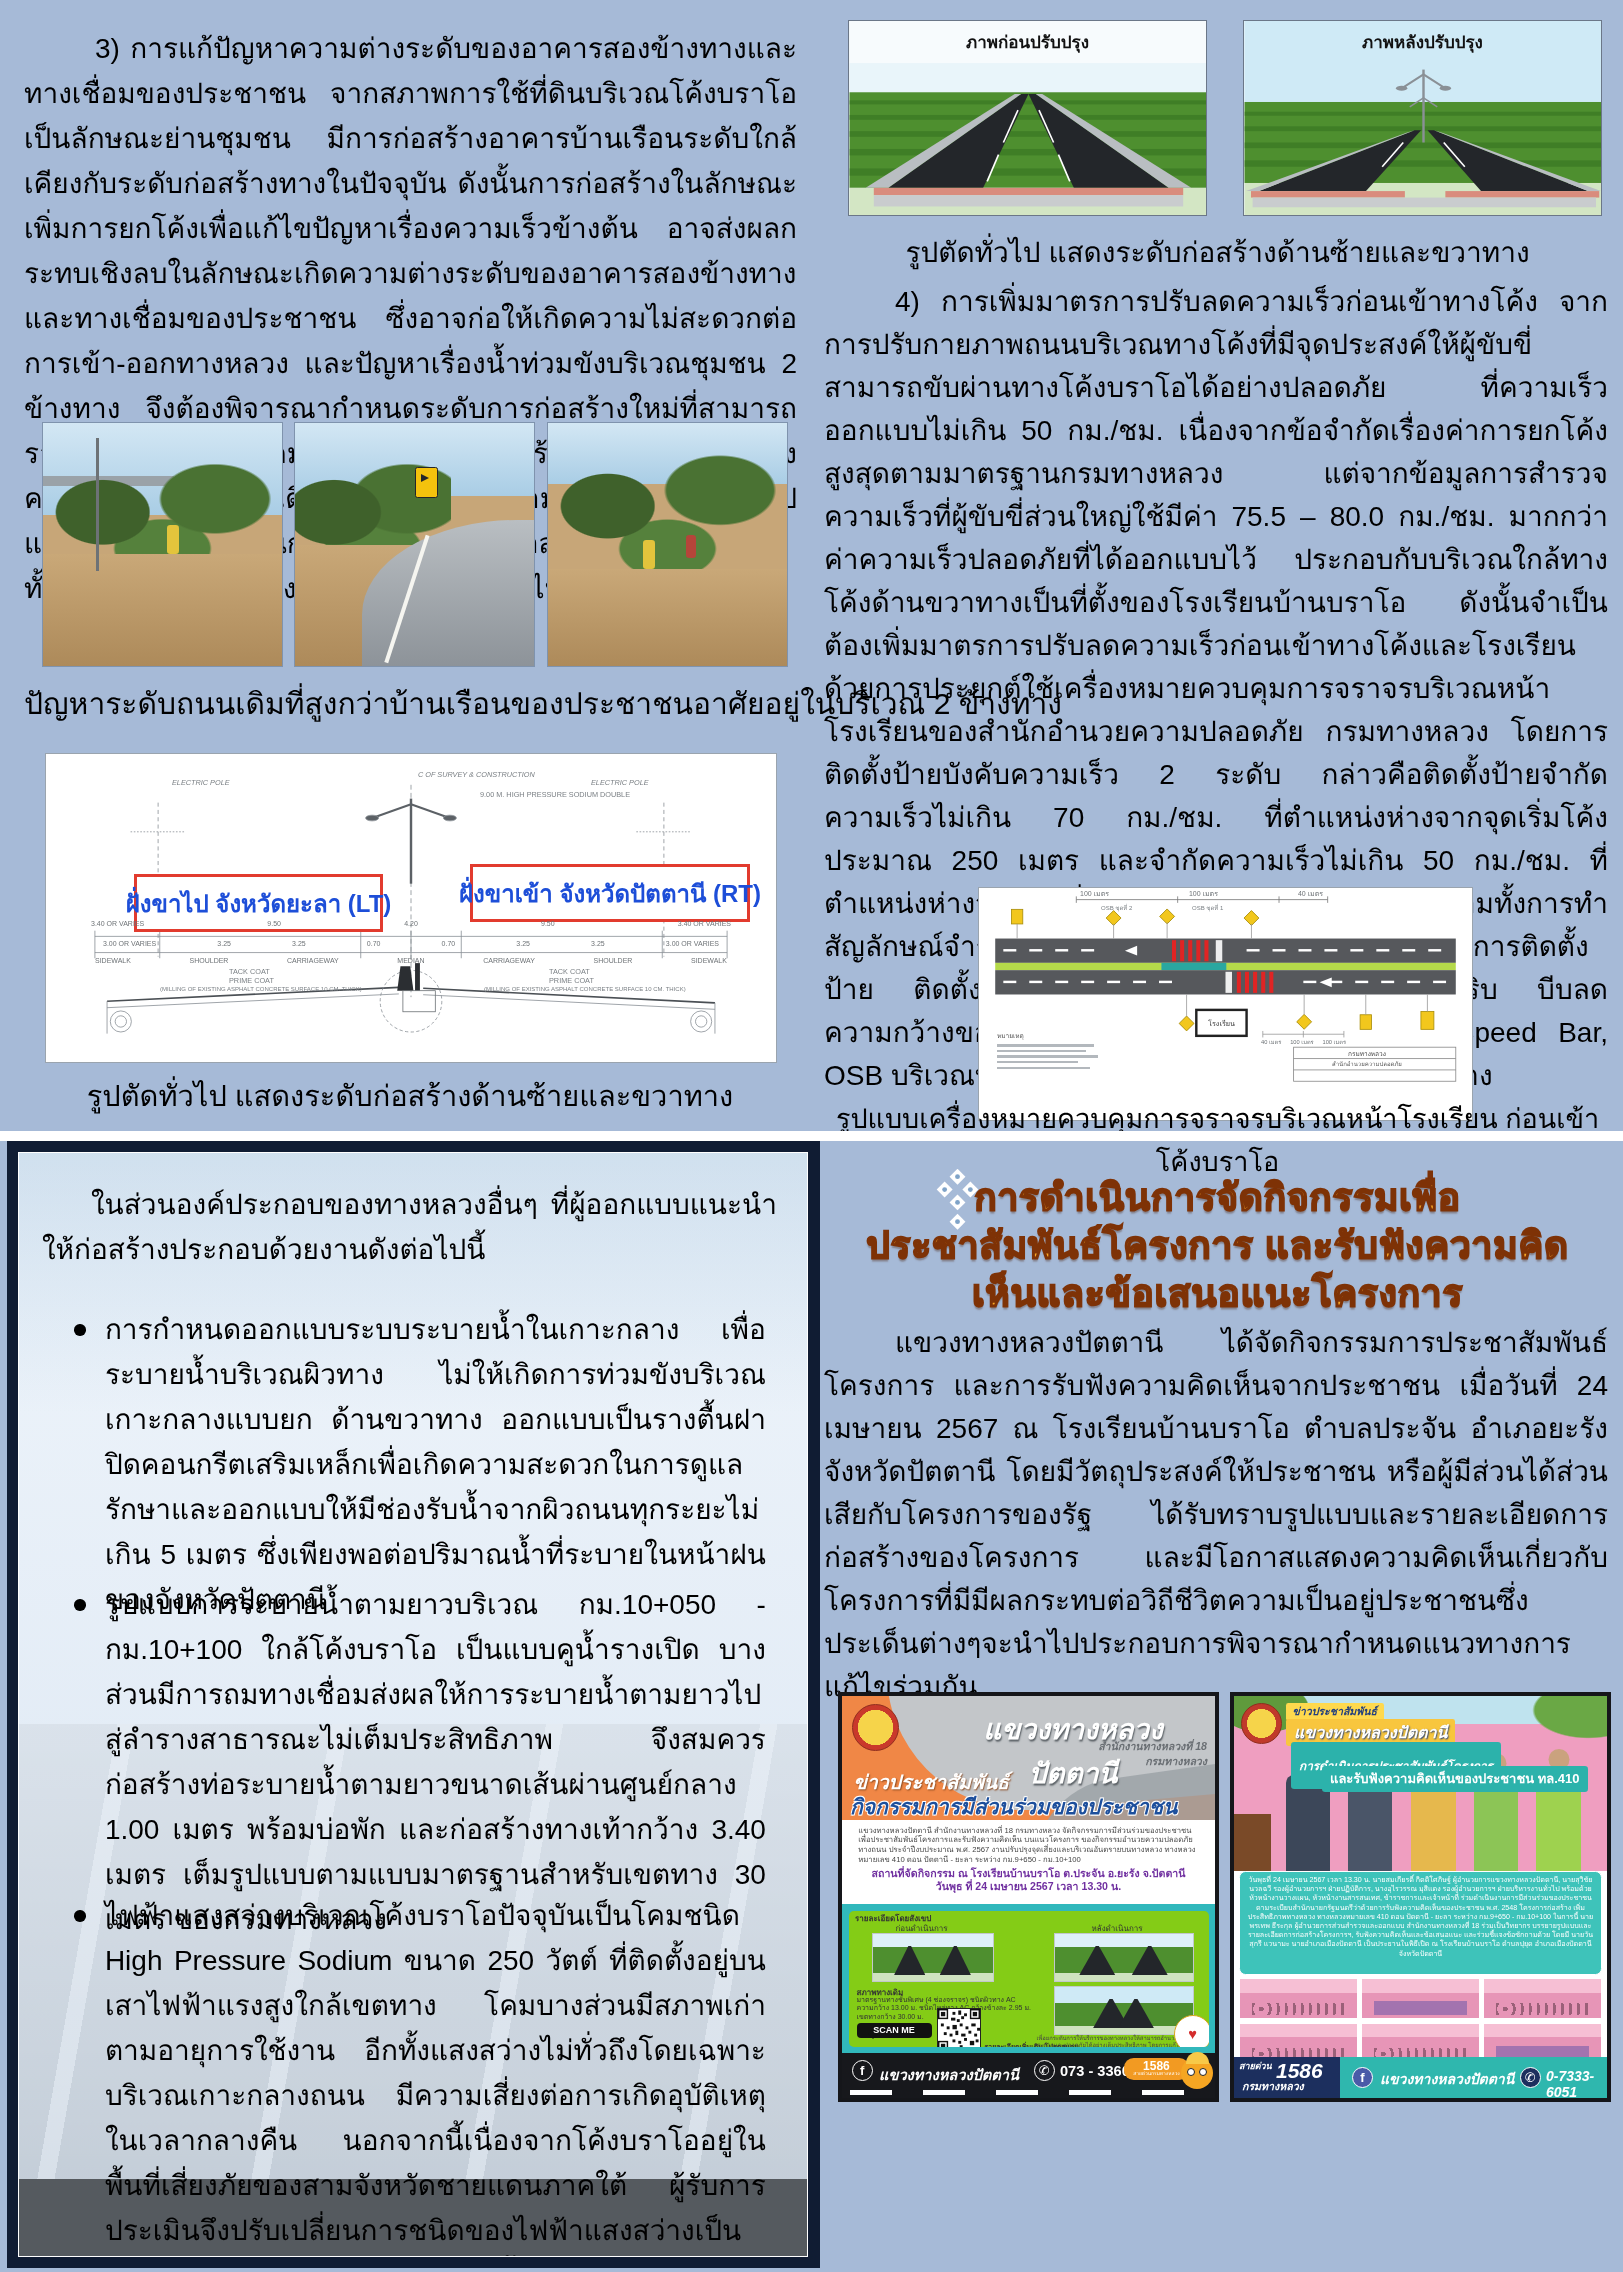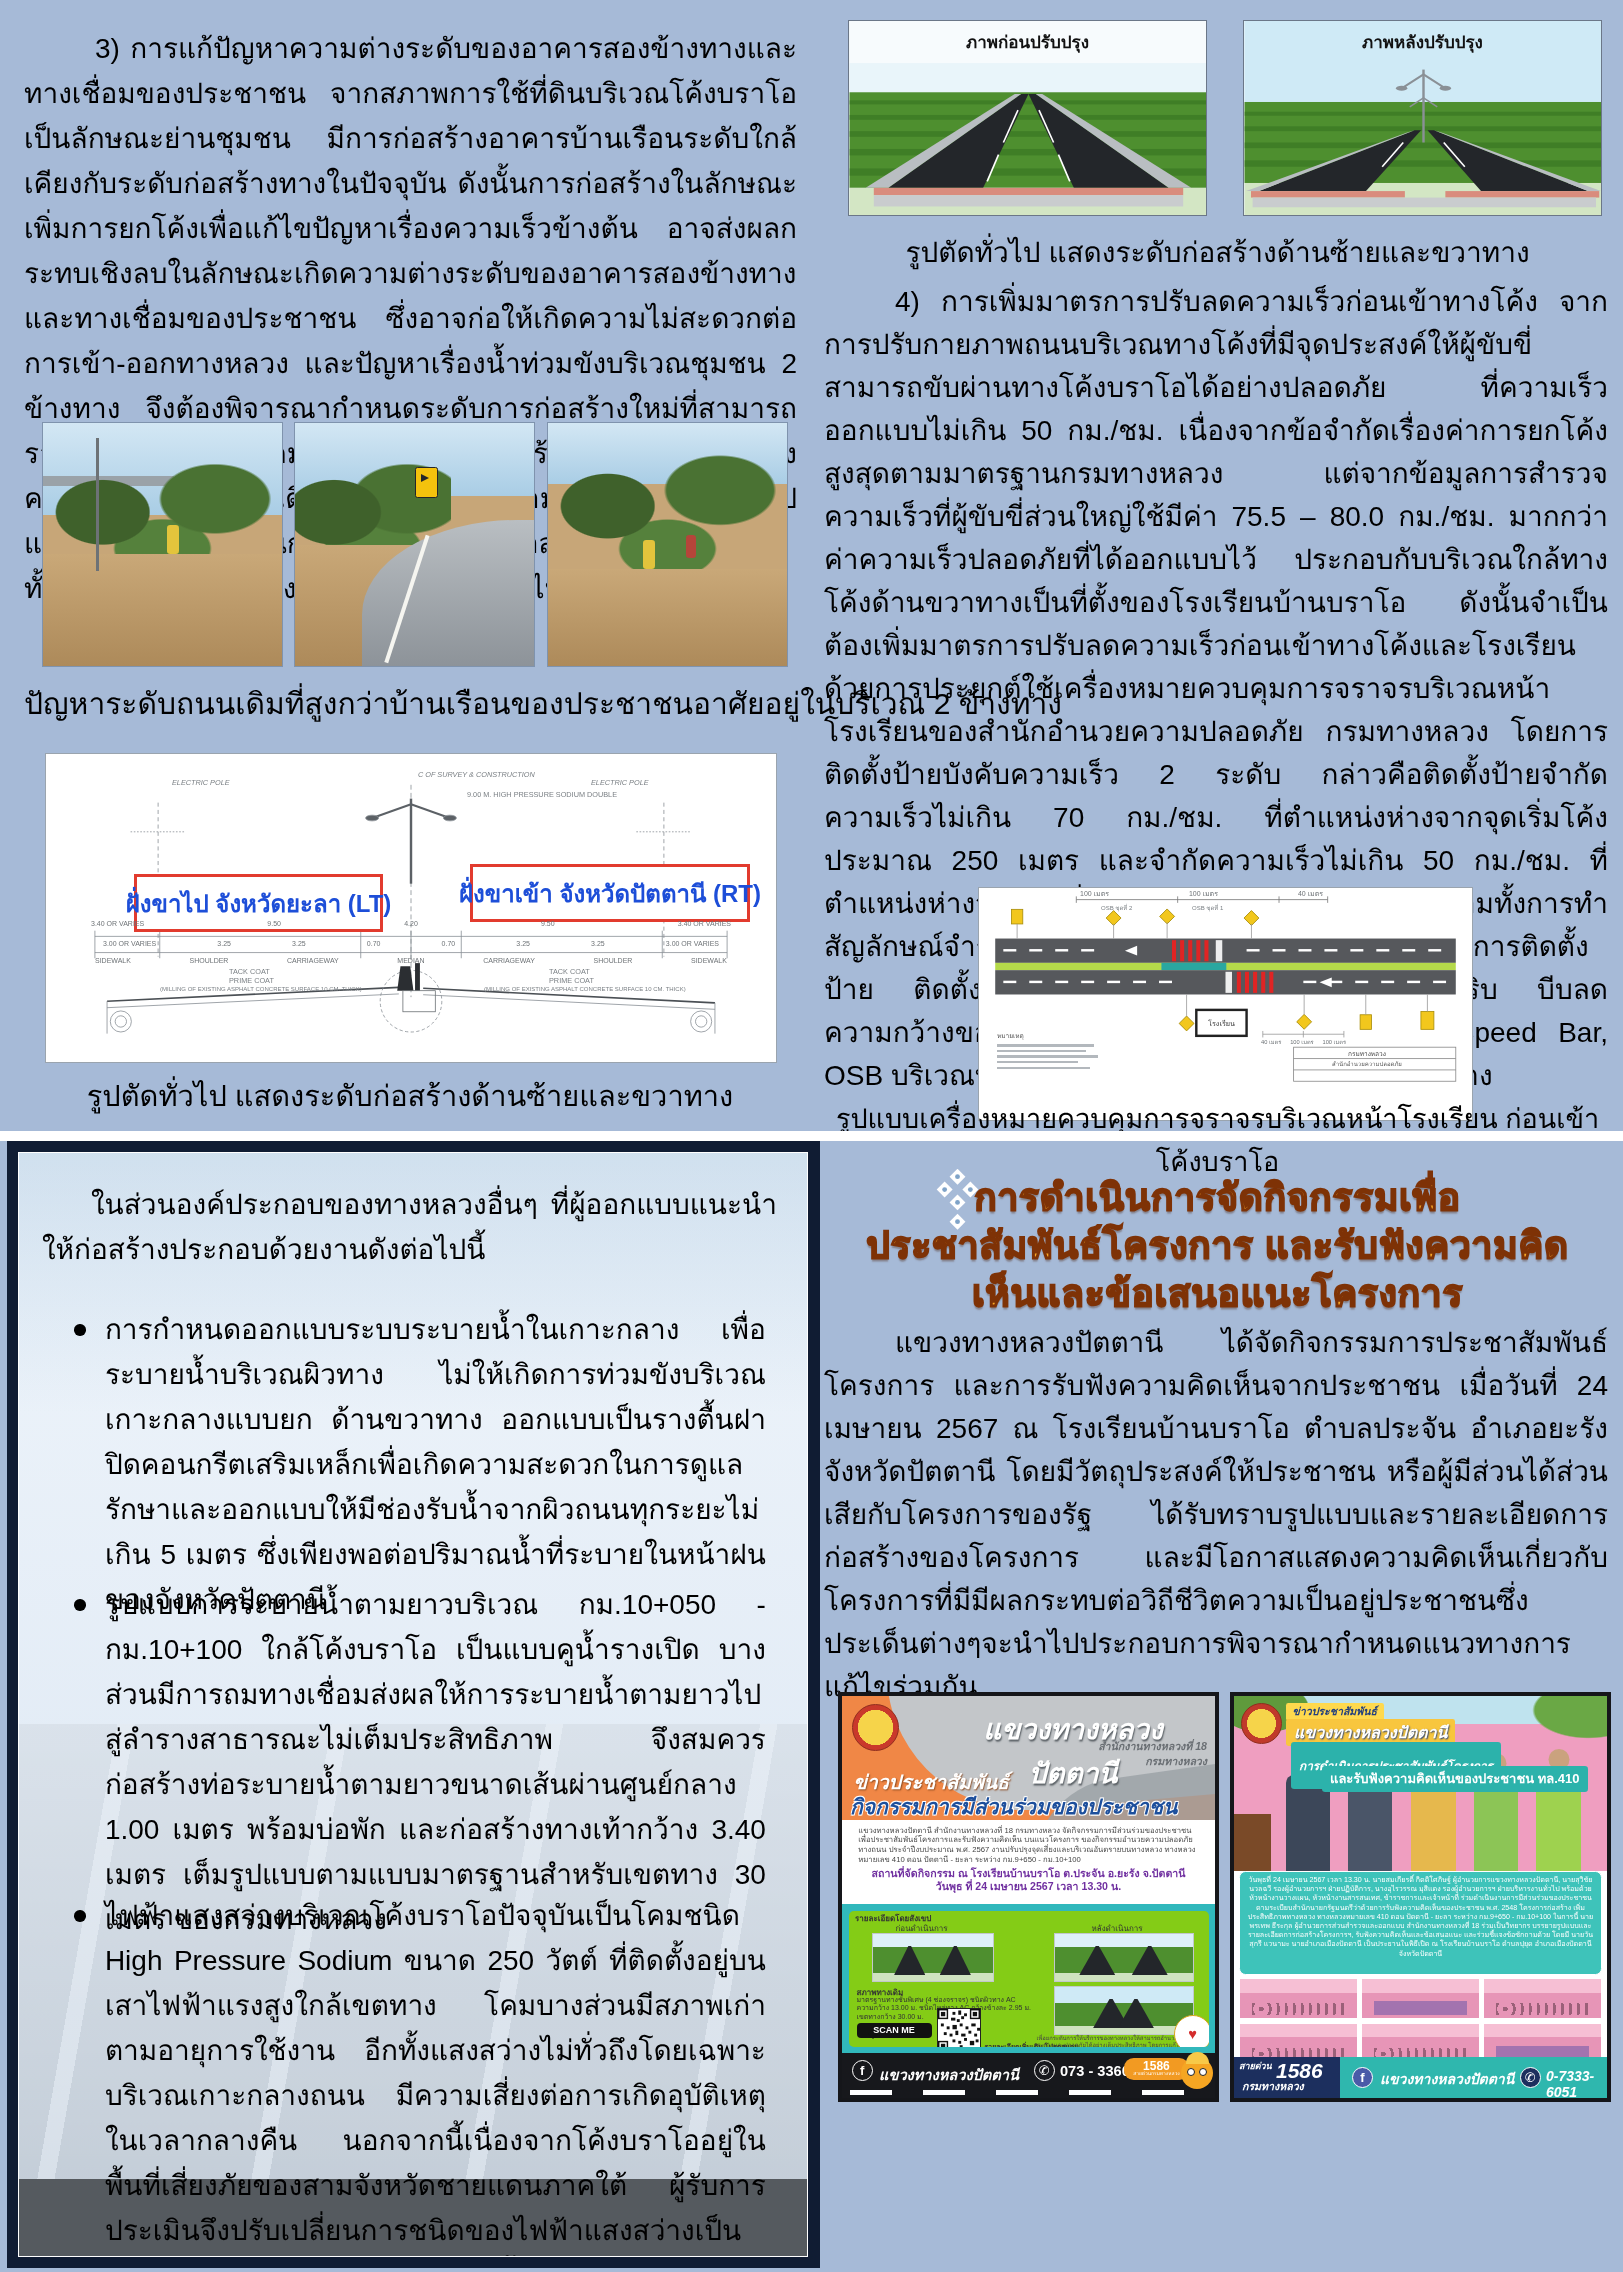--- a/index.html
+++ b/index.html
@@ -203,21 +203,21 @@
         <circle cx="450" cy="305" r="38" stroke-dasharray="4 3"></circle>
         <line x1="75" y1="305" x2="75" y2="345"></line>
         <line x1="825" y1="307" x2="825" y2="345"></line>
       </g>
       <polygon points="437,262 449,262 453,292 433,292" fill="#2b2e32"></polygon>
       <rect x="455" y="258" width="6" height="34" fill="#2b2e32"></rect>
       <rect x="440" y="292" width="40" height="26" fill="none" stroke="#6d7276"></rect>
     </svg>
     <span class="tiny" style="left:126px;top:24px;font-style:italic;">ELECTRIC POLE</span>
     <span class="tiny" style="left:372px;top:16px;font-style:italic;">C OF SURVEY &amp; CONSTRUCTION</span>
-    <span class="tiny" style="left:403px;top:36px;padding-left:18px;">9.00 M. HIGH PRESSURE SODIUM DOUBLE</span>
+    <span class="tiny" style="left:416px;top:36px;padding-left:18px;">9.00 M. HIGH PRESSURE SODIUM DOUBLE</span>
     <span class="tiny" style="left:545px;top:24px;font-style:italic;">ELECTRIC POLE</span>
     <div class="red-label" style="left:88px;top:120px;width:243px;height:52px;font-size:24px;">
       <span>ฝั่งขาไป จังหวัดยะลา (LT)</span>
     </div>
     <div class="red-label" style="left:424px;top:110px;width:274px;height:52px;font-size:24px;">
       <span>ฝั่งขาเข้า จังหวัดปัตตานี (RT)</span>
     </div>
     <div class="dimrow" style="left:45px;right:45px;top:166px;">
       <span>3.40 OR VARIES</span>
       <span>9.50</span>

